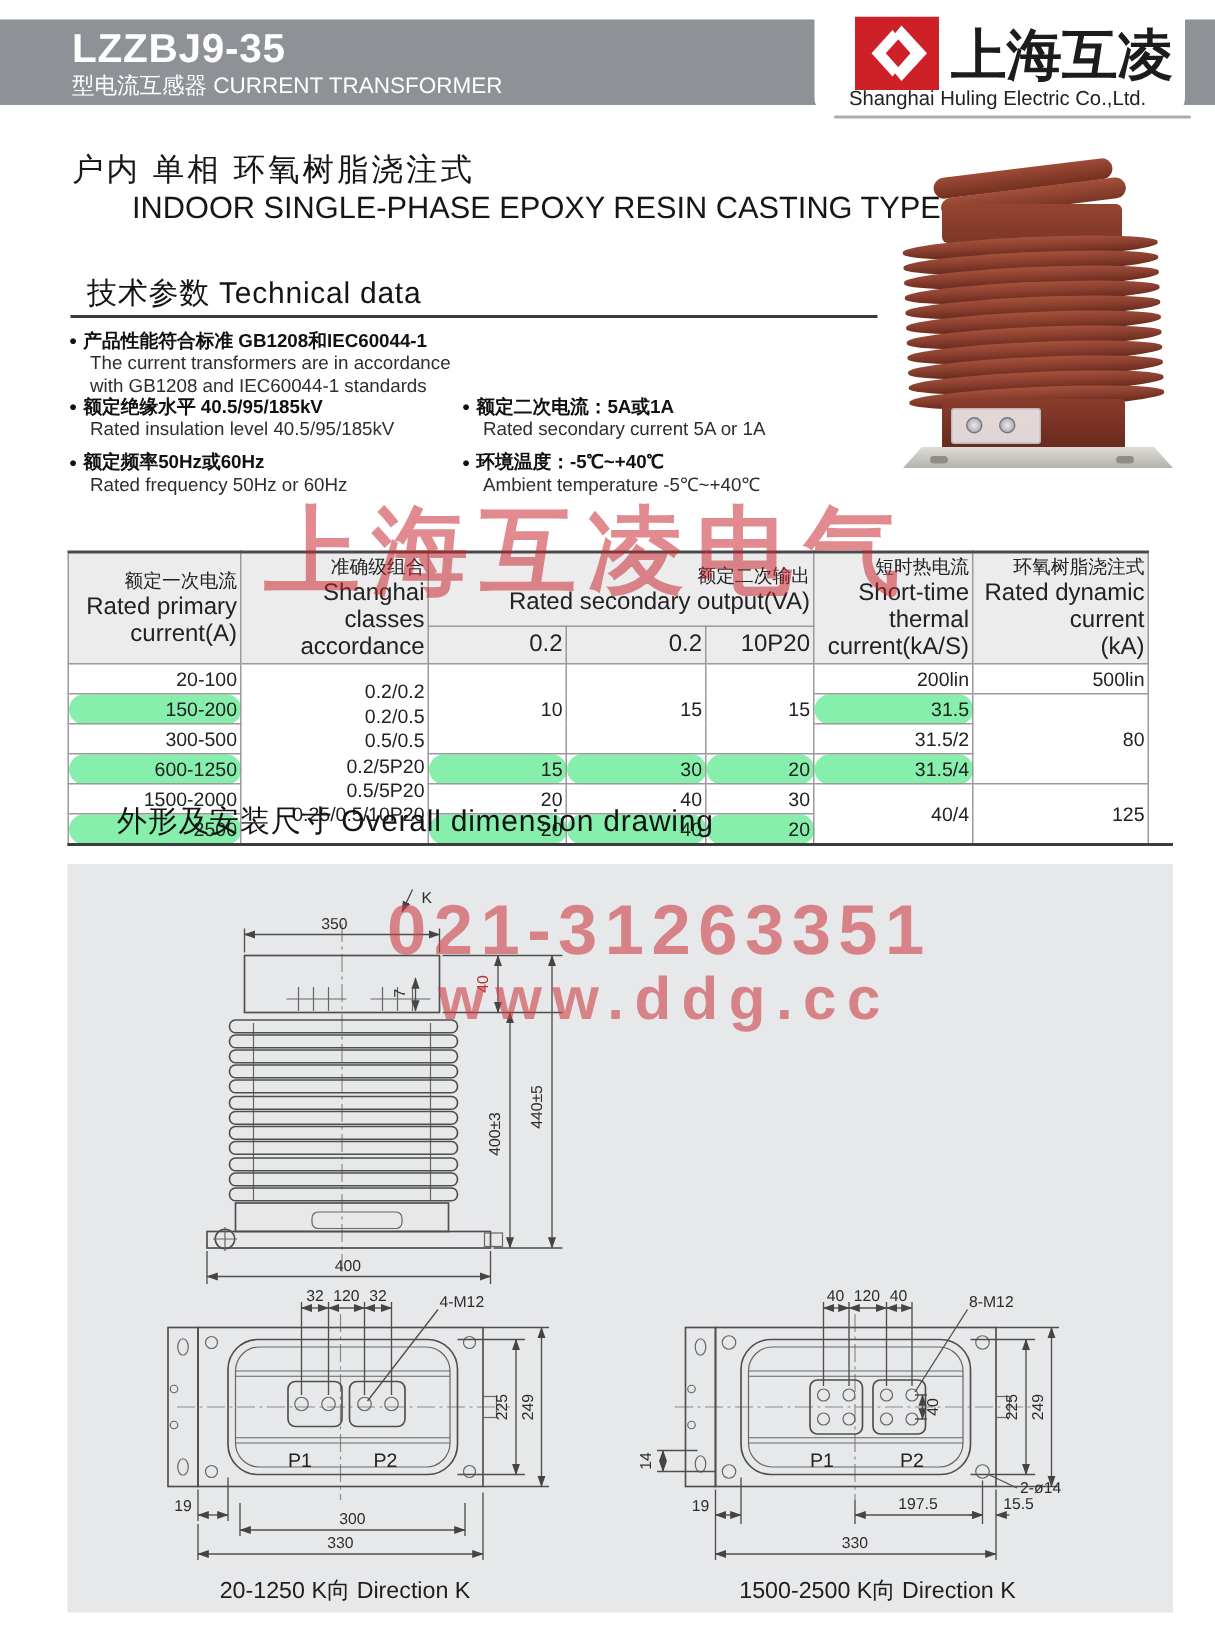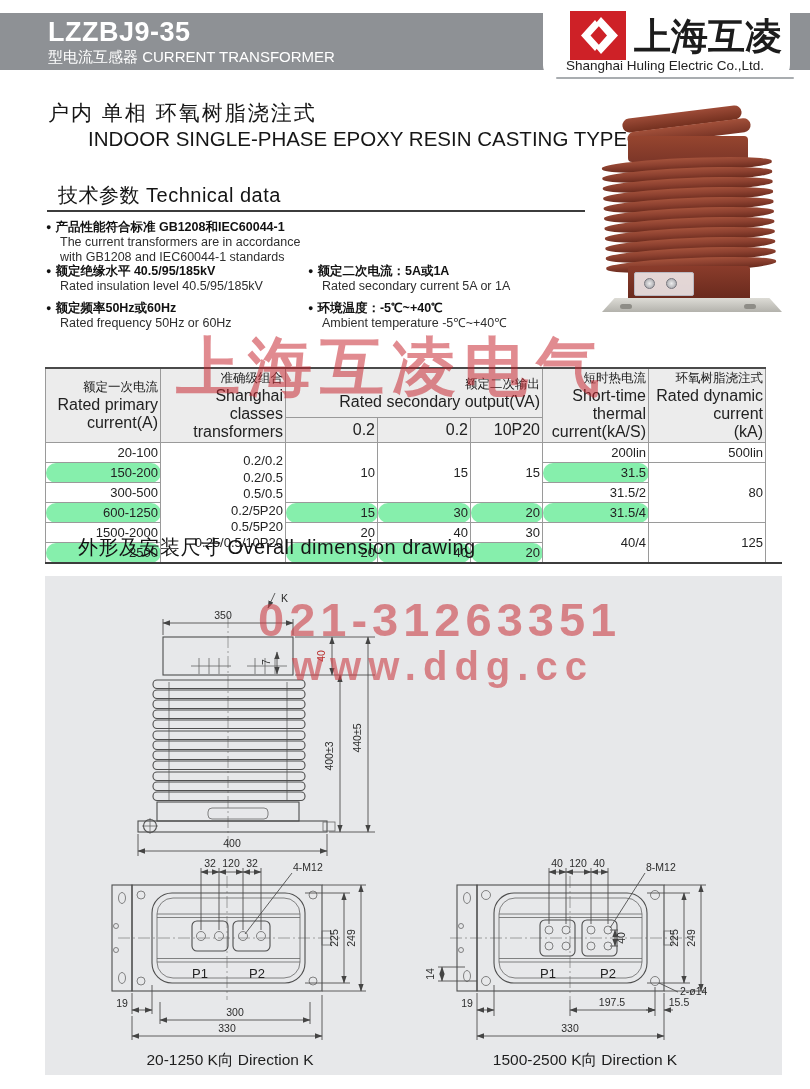--- a/index.html
+++ b/index.html
@@ -156,21 +156,21 @@
     <thead>
       <tr>
         <th rowspan="2">
           <div class="cn">额定一次电流</div>
           <div class="en">Rated primary</div>
           <div class="en">current(A)</div>
         </th>
         <th rowspan="2">
           <div class="cn">准确级组合</div>
           <div class="en">Shanghai classes</div>
-          <div class="en">transformers</div>
+          <div class="en">accordance</div>
         </th>
         <th colspan="3">
           <div class="cn">额定二次输出</div>
           <div class="en">Rated secondary output(VA)</div>
         </th>
         <th rowspan="2">
           <div class="cn">短时热电流</div>
           <div class="en">Short-time thermal</div>
           <div class="en">current(kA/S)</div>
         </th>

